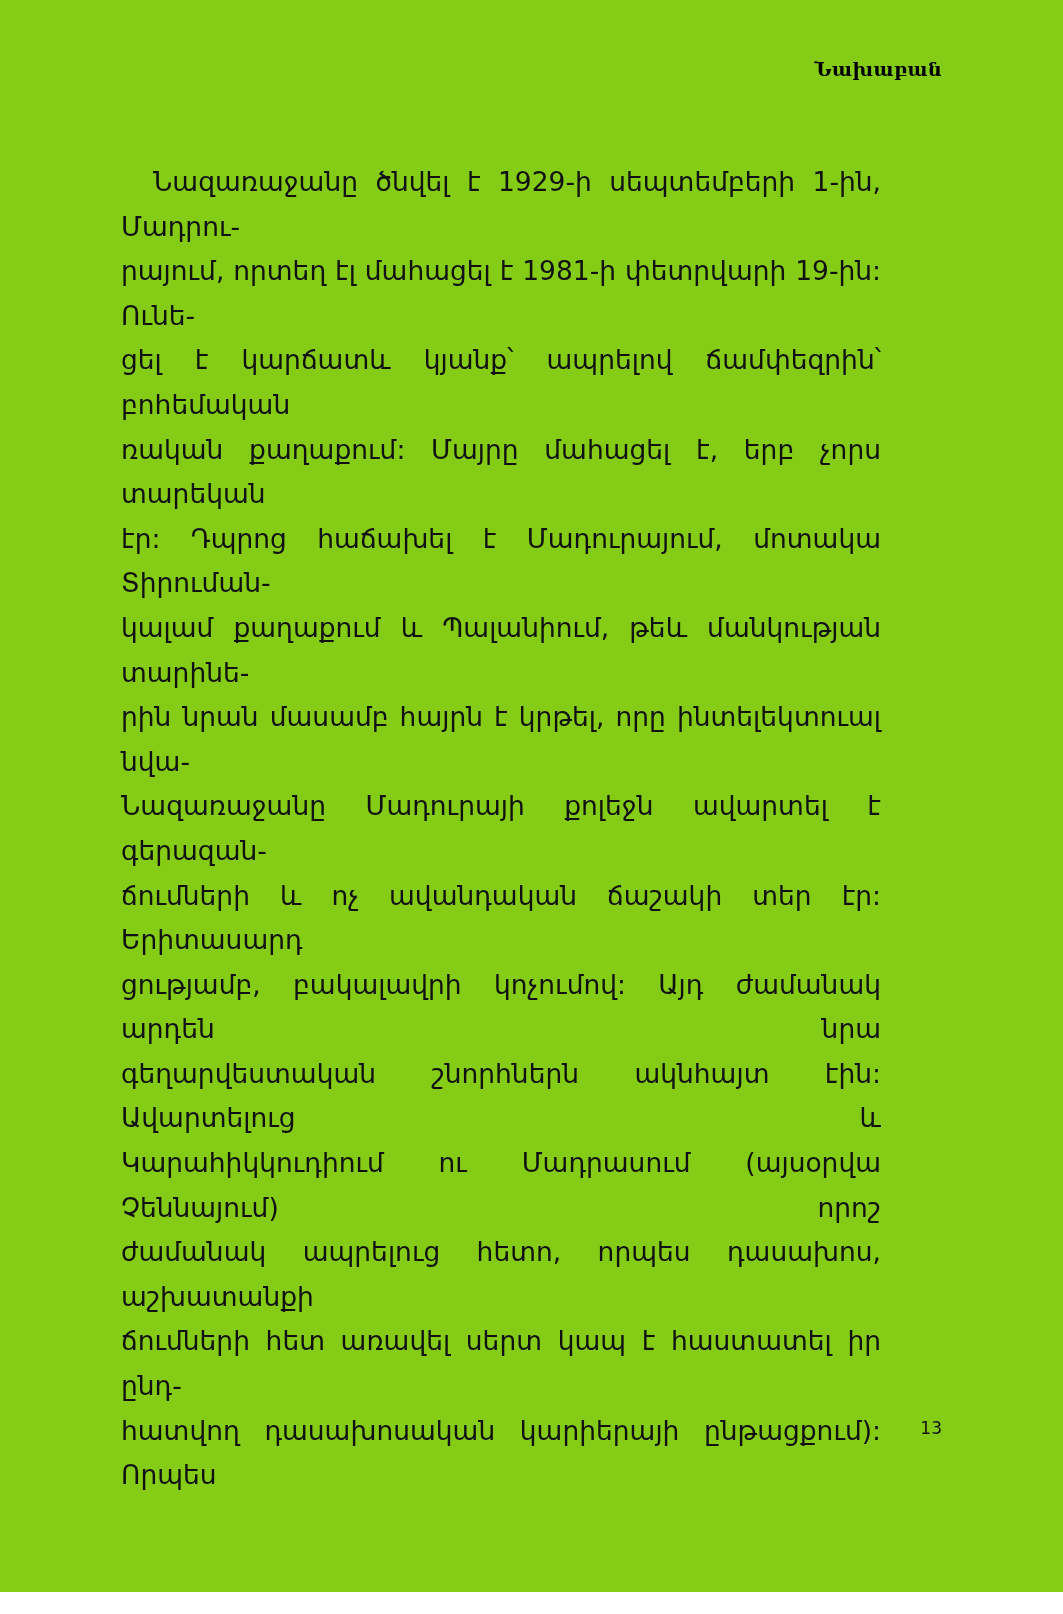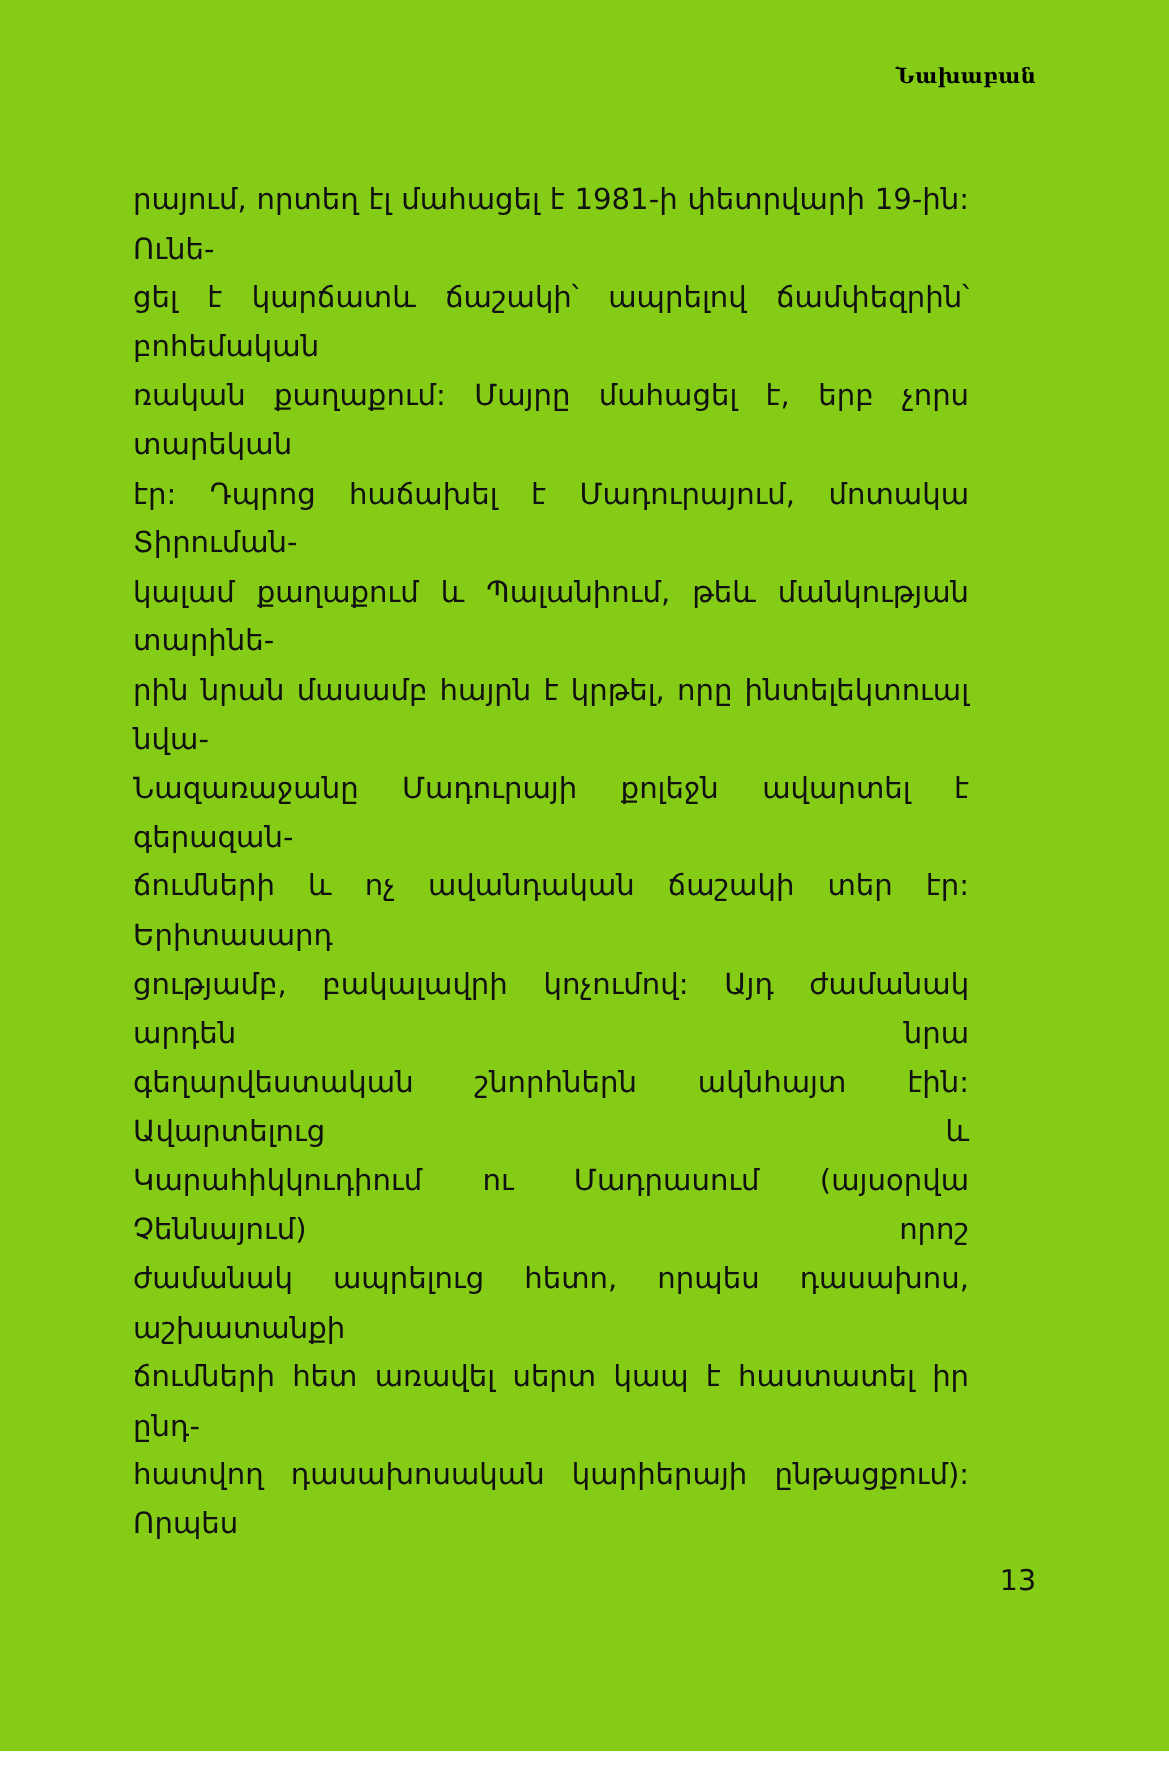--- a/index.html
+++ b/index.html
@@ -55,37 +55,38 @@
   
   .line {
     display: block;
     text-align: justify;
     text-align-last: justify;
     white-space: pre-wrap;
   }
   .page-number {
     position: absolute;
     right: 121px;
-    bottom: 140px;
+    bottom: 154px;
     font-family: "DejaVu Sans", sans-serif;
-    font-size: 26px;
+    font-size: 17px;
     color: #111111;
   }
 </style>
 </head>
 <body>
 
 <div class="page">
 
   <div class="running-head">Նախաբան</div>
 
   <div class="text-block">
     <p class="para">
+        <span class="line"><span class="indent"></span>Նազառաջանը ծնվել է 1929-ի սեպտեմբերի 1-ին, Մադրու-</span>
         <span class="line">րայում, որտեղ էլ մահացել է 1981-ի փետրվարի 19-ին: Ունե-</span>
-        <span class="line">ցել է կարճատև ճաշակի՝ ապրելով ճամփեզրին՝ բոհեմական</span>
+        <span class="line">ցել է կարճատև կյանք՝ ապրելով ճամփեզրին՝ բոհեմական</span>
         <span class="line">ռական քաղաքում: Մայրը մահացել է, երբ չորս տարեկան</span>
         <span class="line">էր: Դպրոց հաճախել է Մադուրայում, մոտակա Տիրուման-</span>
         <span class="line">կալամ քաղաքում և Պալանիում, թեև մանկության տարինե-</span>
         <span class="line">րին նրան մասամբ հայրն է կրթել, որը ինտելեկտուալ նվա-</span>
         <span class="line">Նազառաջանը Մադուրայի քոլեջն ավարտել է գերազան-</span>
         <span class="line">ճումների և ոչ ավանդական ճաշակի տեր էր: Երիտասարդ</span>
         <span class="line">ցությամբ, բակալավրի կոչումով: Այդ ժամանակ արդեն նրա</span>
         <span class="line">գեղարվեստական շնորհներն ակնհայտ էին: Ավարտելուց և</span>
         <span class="line">Կարահիկկուդիում ու Մադրասում (այսօրվա Չեննայում) որոշ</span>
         <span class="line">ժամանակ ապրելուց հետո, որպես դասախոս, աշխատանքի</span>

